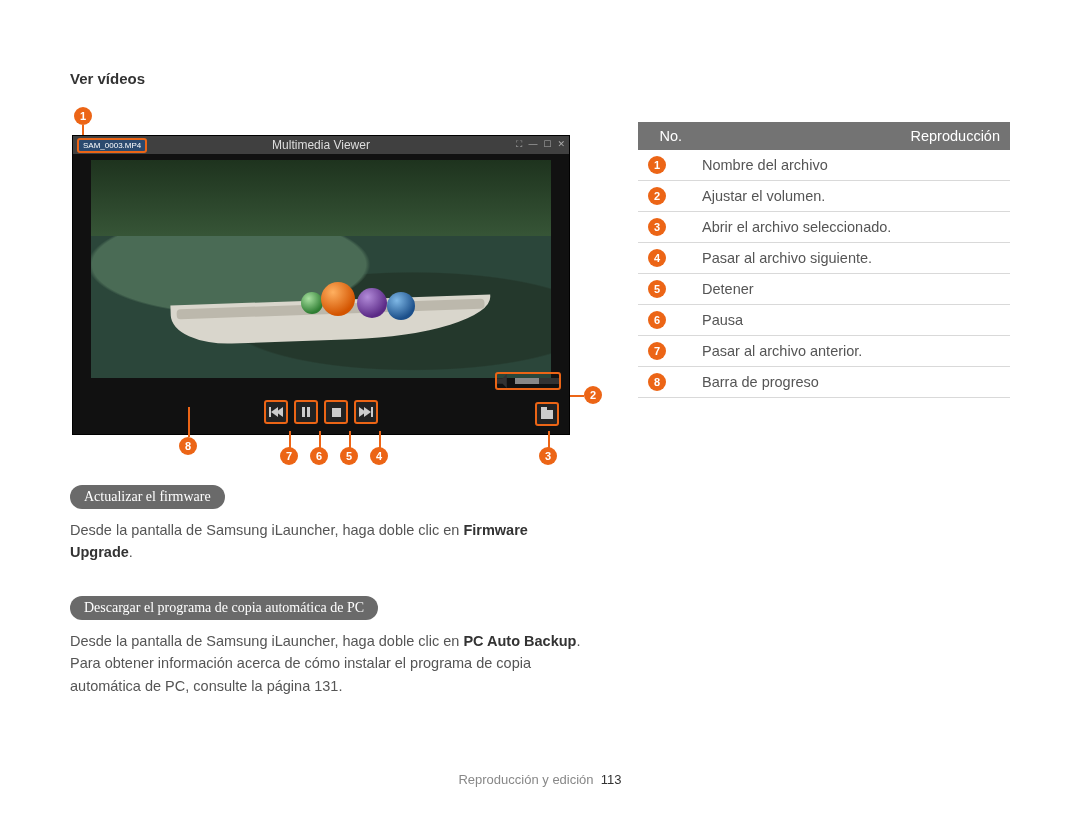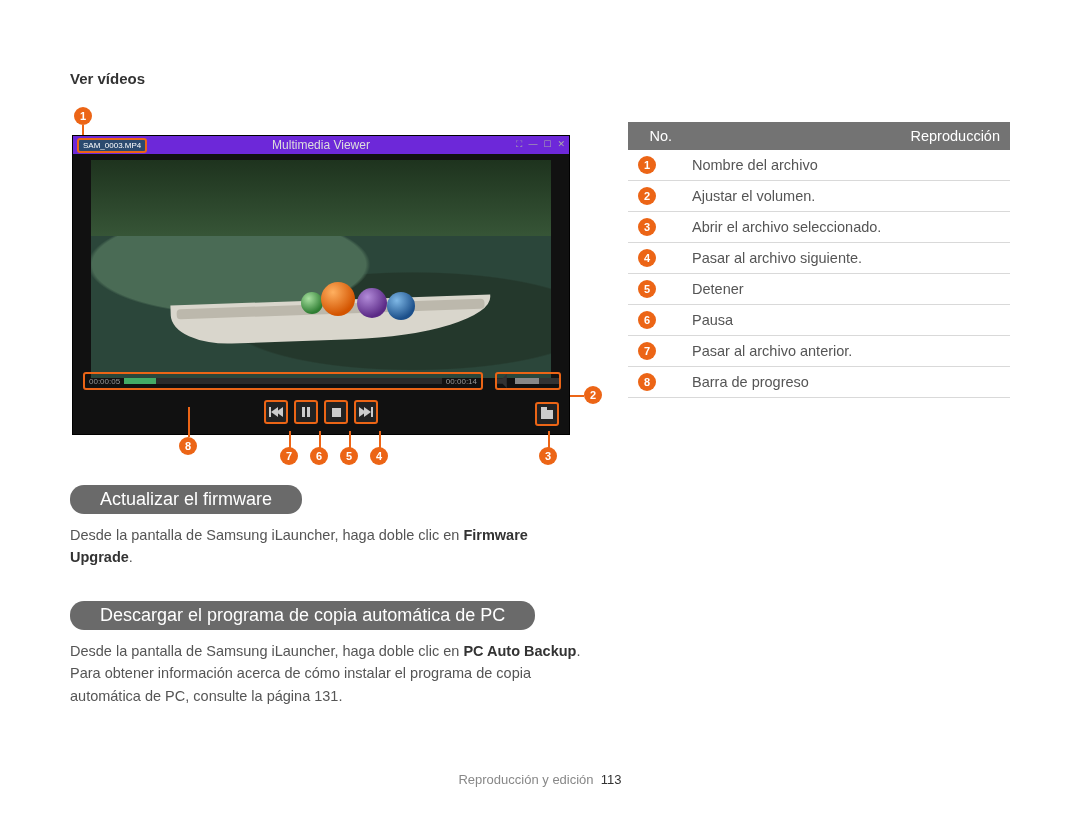--- a/index.html
+++ b/index.html
@@ -18,21 +18,21 @@
     font-size: 22px;
     font-weight: 300;
     color: #888;
     border-bottom: 1px solid #ccc;
     padding-bottom: 6px;
     margin-bottom: 34px;
     letter-spacing: 0.2px;
   }
   .columns {
     display: flex;
-    gap: 38px;
+    gap: 48px;
   }
   .left-col { width: 520px; }
   .right-col { flex: 1; padding-top: 52px; }
 
   .section-subtitle {
     font-weight: bold;
     font-size: 15px;
     margin-bottom: 20px;
   }
 
@@ -59,21 +59,21 @@
   }
   .player {
     position: absolute;
     top: 28px; left: 2px;
     width: 498px; height: 300px;
     background: #111;
     border: 1px solid #000;
   }
   .player-titlebar {
     height: 18px;
-    background: #6d28d9;
+    background: #404040;
     display: flex;
     align-items: center;
     color: #bbb;
     font-size: 9px;
     padding: 0 4px;
     position: relative;
   }
   .fname-chip {
     background: #2b4a6f;
     color: #fff;
@@ -177,25 +177,26 @@
   .body-text {
     font-size: 14.5px;
     line-height: 1.55;
     color: #555;
     margin-bottom: 14px;
   }
   .pill {
     display: inline-block;
     background: #6a6a6a;
     color: #fff;
-    font-size: 18px;
-    padding: 4px 30px;
+    font-size: 14px;
+    padding: 4px 14px;
     border-radius: 14px;
     margin-bottom: 10px;
     margin-top: 18px;
+    font-family: Liberation Serif, serif;
   }
   .bold { font-weight: bold; color:#333; }
 
   
   table.desc {
     width: 100%;
     border-collapse: collapse;
     font-size: 14.5px;
   }
   table.desc th {
@@ -258,25 +259,20 @@
             <div class="water"></div>
             <div class="boat">
               <div class="hull"></div>
               <div class="ball green"></div>
               <div class="ball orange"></div>
               <div class="ball purple"></div>
               <div class="ball blue"></div>
             </div>
           </div>
 
-          <div class="progress-group orange-box">
-            <span class="time-label">00:00:05</span>
-            <div class="progress-bar"></div>
-            <span class="time-label">00:00:14</span>
-          </div>
           <div class="vol-group orange-box">
             <div class="vol-icon"></div>
             <div class="vol-bar"></div>
           </div>
 
           <div class="btn-row">
             <div class="btn ob skip">
               <span class="barline"></span>
                 <span class="tri-left"></span>
                 <span class="tri-left"></span>

